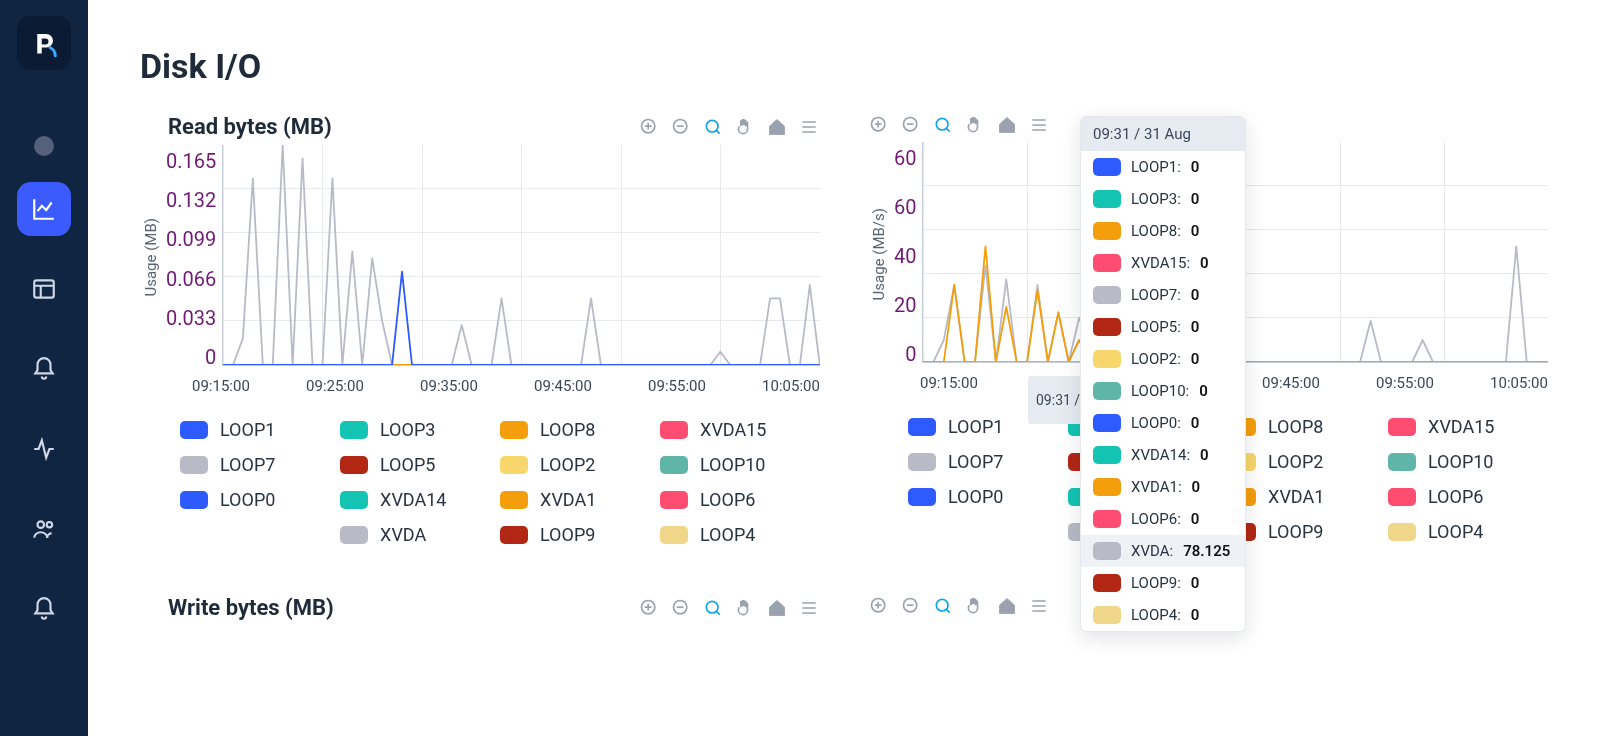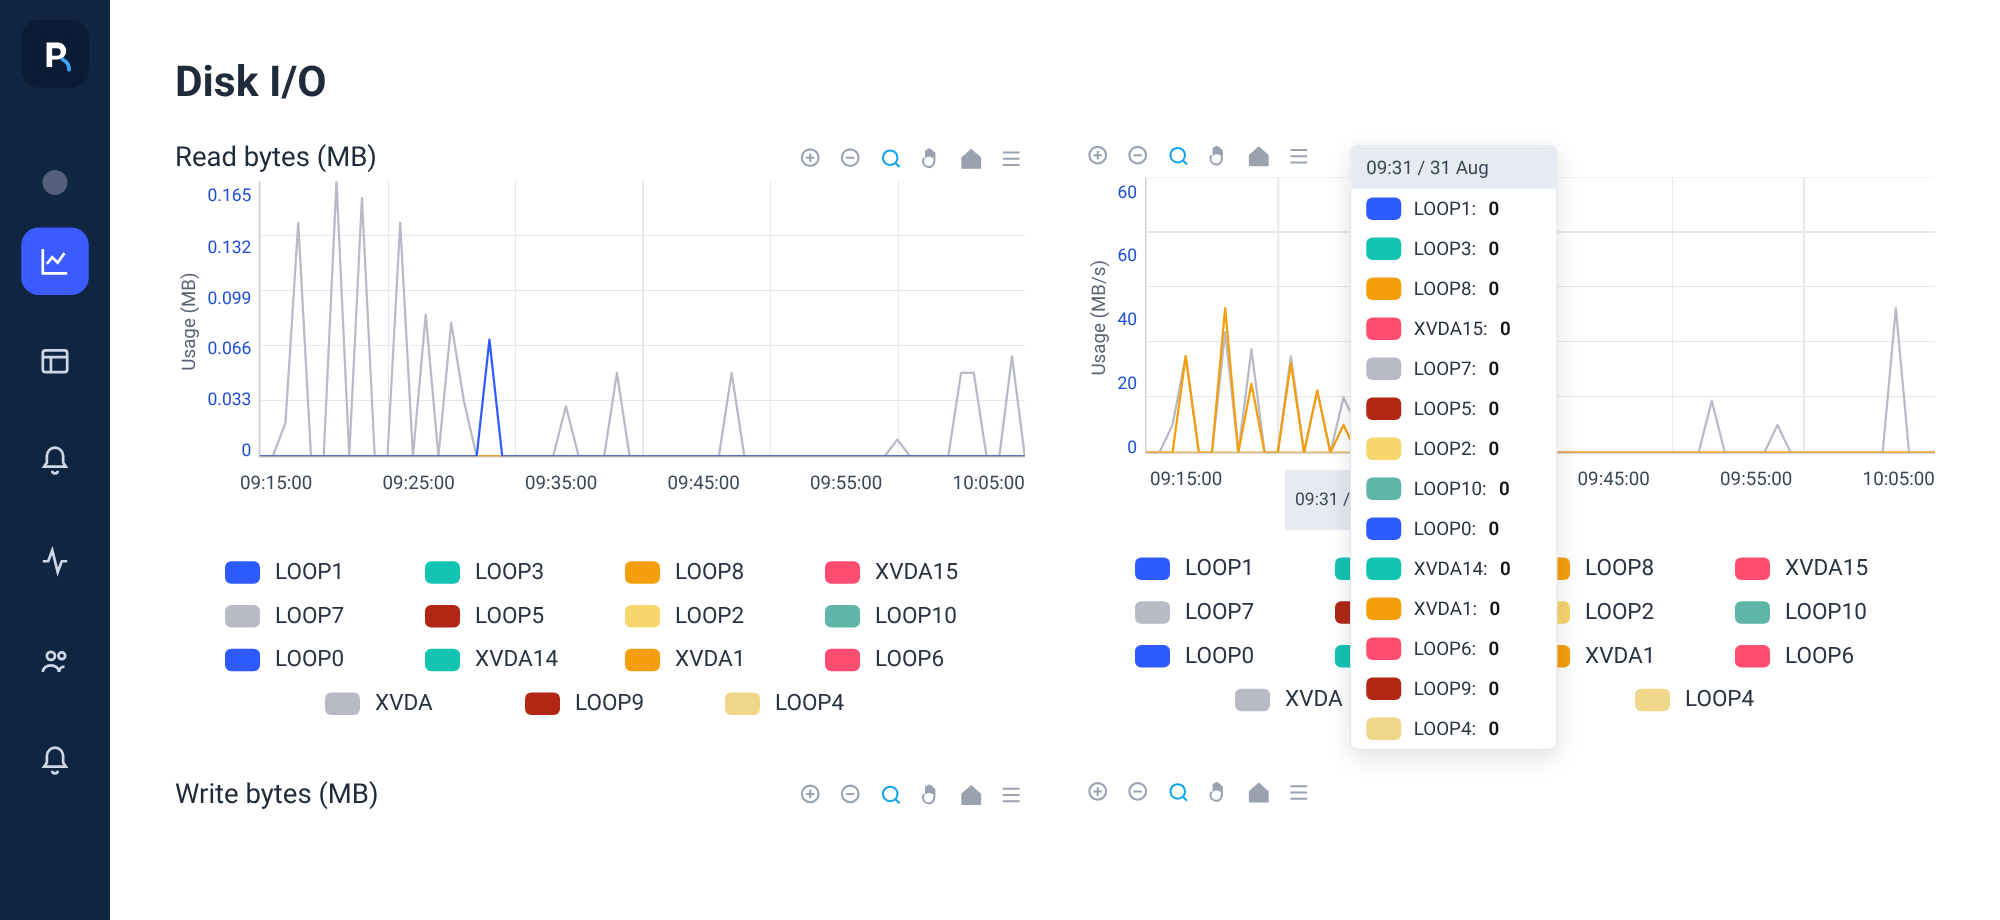--- a/index.html
+++ b/index.html
@@ -22,36 +22,36 @@
   .side-dot{width:20px;height:20px;border-radius:50%;background:#55607a;margin-top:40px;}
   .side-btn{width:54px;height:54px;border-radius:14px;display:flex;align-items:center;justify-content:center;color:#cfd7e6;}
   .side-btn.active{background:var(--side-active);color:#fff;}
   .side-btn svg{width:26px;height:26px;stroke:currentColor;}
   .main{flex:1;position:relative;background:#fff;border-top-left-radius:60px;margin-top:0;overflow:hidden;}
   .content{padding:40px 52px 0 52px;height:100%;overflow:hidden;}
   h1{font-size:34px;font-weight:700;margin:6px 0 28px;}
   .grid2{display:grid;grid-template-columns:1fr 1fr;gap:48px;}
   .panel{position:relative;}
   .panel-head{display:flex;align-items:center;justify-content:space-between;margin-bottom:6px;}
-  .panel-title{font-size:22px;font-weight:400;}
+  .panel-title{font-size:22px;font-weight:700;margin-left:28px;}
   .toolbar{display:flex;align-items:center;gap:10px;color:#9aa2af;}
   .toolbar .t{width:22px;height:22px;display:flex;align-items:center;justify-content:center;cursor:pointer;}
   .toolbar .t.zoom{color:var(--zoom);}
   .toolbar svg{width:20px;height:20px;stroke:currentColor;}
   .chart-wrap{display:flex;align-items:stretch;gap:6px;}
   .y-label{writing-mode:vertical-rl;transform:rotate(180deg);text-align:center;font-size:15px;color:#5b6472;padding-right:2px;align-self:center;}
-  .y-col{display:flex;flex-direction:column;justify-content:space-between;align-items:flex-end;font-size:14px;color:#1d4ed8;height:220px;padding-top:4px;}
+  .y-col{display:flex;flex-direction:column;justify-content:space-between;align-items:flex-end;font-size:20px;color:#701a75;height:220px;padding-top:4px;}
   .plot{position:relative;flex:1;height:220px;border-left:1px solid #c8ccd4;border-bottom:1px solid #c8ccd4;}
   .plot .grid{position:absolute;inset:0;background-image:
       repeating-linear-gradient(to right, var(--grid) 0, var(--grid) 1px, transparent 1px, transparent calc(100%/6)),
       repeating-linear-gradient(to top, var(--grid) 0, var(--grid) 1px, transparent 1px, transparent calc(100%/5));
   }
   .plot svg{position:absolute;inset:0;width:100%;height:100%;}
   .x-ticks{display:flex;justify-content:space-between;font-size:15px;color:#3b4657;margin-top:8px;padding-left:52px;}
-  .legend{display:flex;flex-wrap:wrap;gap:14px 40px;margin-top:52px;justify-content:center;max-width:600px;margin-left:auto;margin-right:auto;}
+  .legend{display:flex;flex-wrap:wrap;gap:14px 40px;margin-top:24px;justify-content:flex-end;max-width:600px;margin-left:auto;margin-right:auto;}
   .lg-item{display:flex;align-items:center;gap:12px;min-width:120px;}
   .sw{width:28px;height:18px;border-radius:5px;}
   .lg-txt{font-size:18px;color:#2a3340;}
   
   .tooltip{position:absolute;left:212px;top:-26px;width:164px;background:#fff;border:1px solid #e6e8ec;box-shadow:0 6px 20px rgba(15,23,42,.12);border-radius:6px;overflow:hidden;z-index:5;}
   .tooltip .tt-head{background:#e6ebf2;color:#3b4657;font-size:15px;padding:8px 12px;}
   .tt-row{display:flex;align-items:center;gap:10px;padding:7px 12px;font-size:15px;}
   .tt-sw{width:28px;height:18px;border-radius:5px;}
   .tt-name{color:#2a3340;}
   .tt-val{color:#111;font-weight:600;}
@@ -363,20 +363,25 @@
                   <div class="tt-row">
                     <span class="tt-sw" style="background: rgb(245, 158, 11);"></span>
                     <span class="tt-name">XVDA1:</span>
                     <span class="tt-val"> 0</span>
                   </div>
                   <div class="tt-row">
                     <span class="tt-sw" style="background: rgb(255, 77, 114);"></span>
                     <span class="tt-name">LOOP6:</span>
                     <span class="tt-val"> 0</span>
                   </div>
+                  <div class="tt-row hi">
+                    <span class="tt-sw" style="background: rgb(184, 187, 198);"></span>
+                    <span class="tt-name">XVDA:</span>
+                    <span class="tt-val"> 78.125</span>
+                  </div>
                   <div class="tt-row">
                     <span class="tt-sw" style="background: rgb(178, 39, 20);"></span>
                     <span class="tt-name">LOOP9:</span>
                     <span class="tt-val"> 0</span>
                   </div>
                   <div class="tt-row">
                     <span class="tt-sw" style="background: rgb(240, 214, 136);"></span>
                     <span class="tt-name">LOOP4:</span>
                     <span class="tt-val"> 0</span>
                   </div>

